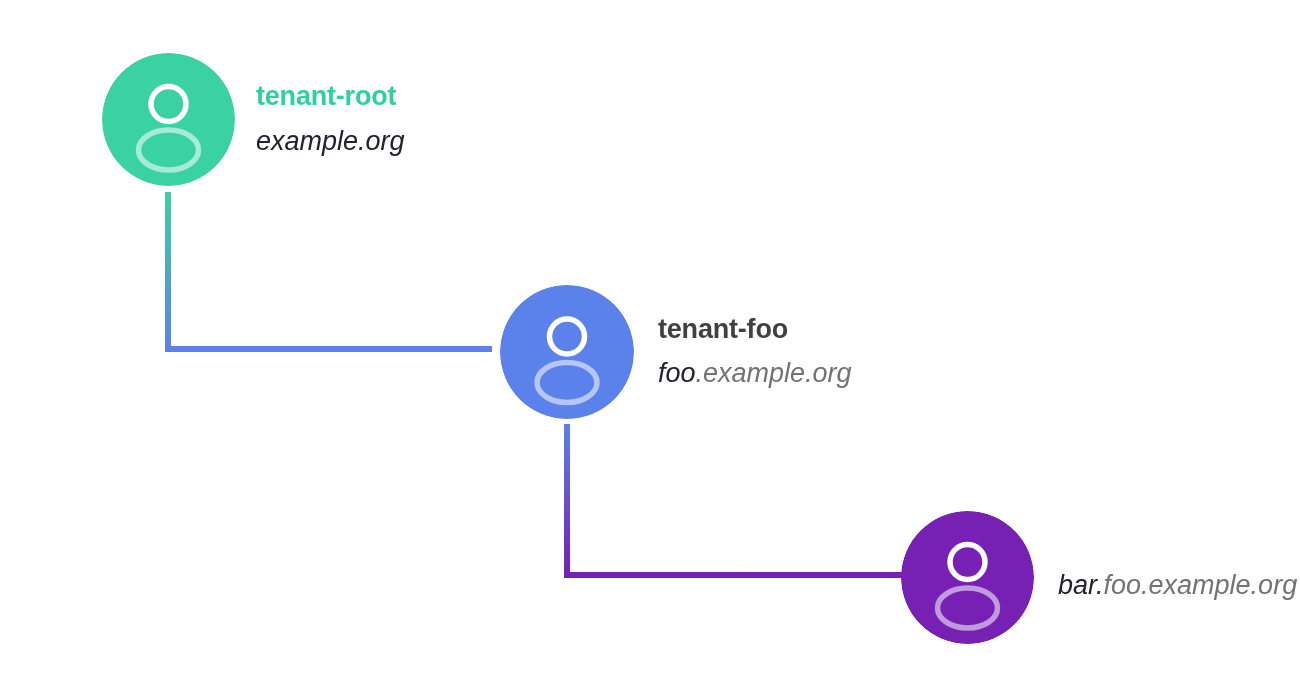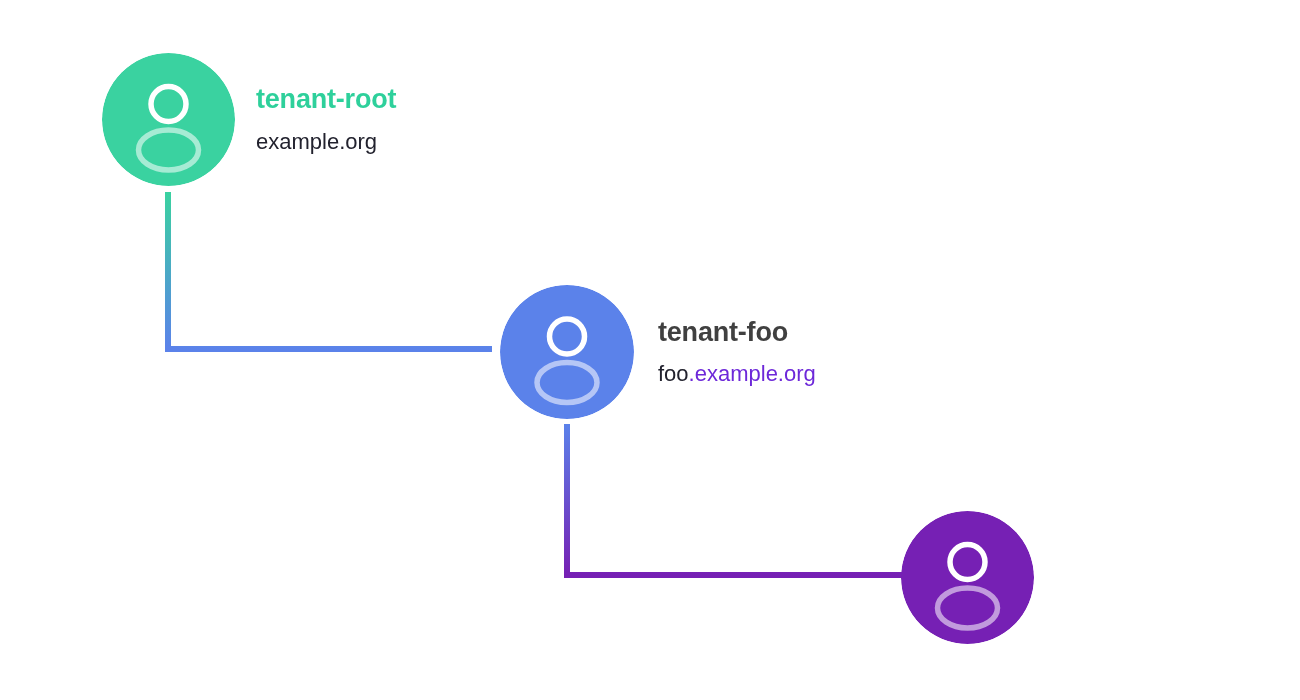--- a/index.html
+++ b/index.html
@@ -56,29 +56,30 @@
 
   .node-title {
     font-size: 27px;
     font-weight: bold;
     letter-spacing: -0.2px;
     line-height: 1.05;
     white-space: nowrap;
   }
 
   .node-subtitle {
-    font-size: 22px;
+    font-size: 27px;
     font-weight: normal;
     line-height: 1.1;
     white-space: nowrap;
     margin-top: 16px;
+    font-style: italic;
   }
 
   .sub-prefix { color: #22222e; }
-  .sub-suffix { color: #6d28d9; }
+  .sub-suffix { color: #737373; }
 
   
   #node-tenant-root   { left: 68px;  top: 53px;  }
   #node-tenant-foo    { left: 466px; top: 285px; }
   #node-tenant-bar    { left: 867px; top: 511px; }
 
   #node-tenant-root .node-avatar { width: 133px; height: 133px; }
   #node-tenant-foo  .node-avatar { width: 134px; height: 134px; }
   #node-tenant-bar  .node-avatar { width: 133px; height: 133px; }
 
@@ -136,16 +137,19 @@
     </div>
   </div>
 
   <div class="node" id="node-tenant-bar">
     <svg class="node-avatar" viewBox="0 0 133 133" aria-hidden="true">
       <circle cx="66.5" cy="66.5" r="66.5" fill="#7620b4"></circle>
       <circle cx="66.5" cy="51" r="17.5" fill="none" stroke="#ffffff" stroke-width="5.5"></circle>
       <ellipse cx="66.5" cy="97" rx="30" ry="20" fill="none" stroke="rgba(255,255,255,0.55)" stroke-width="5.5"></ellipse>
     </svg>
     <div class="node-labels">
+      <div class="node-subtitle">
+        <span class="sub-prefix">bar.</span><span class="sub-suffix">foo.example.org</span>
+      </div>
     </div>
   </div>
 
 </div>
 
 </body></html>

